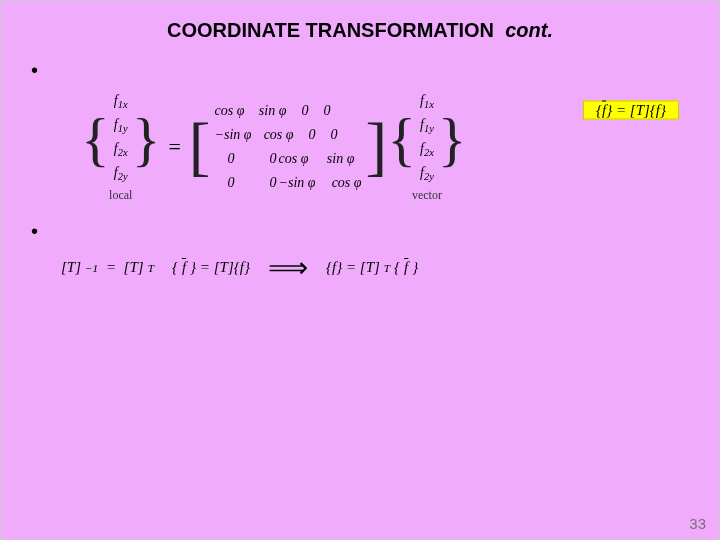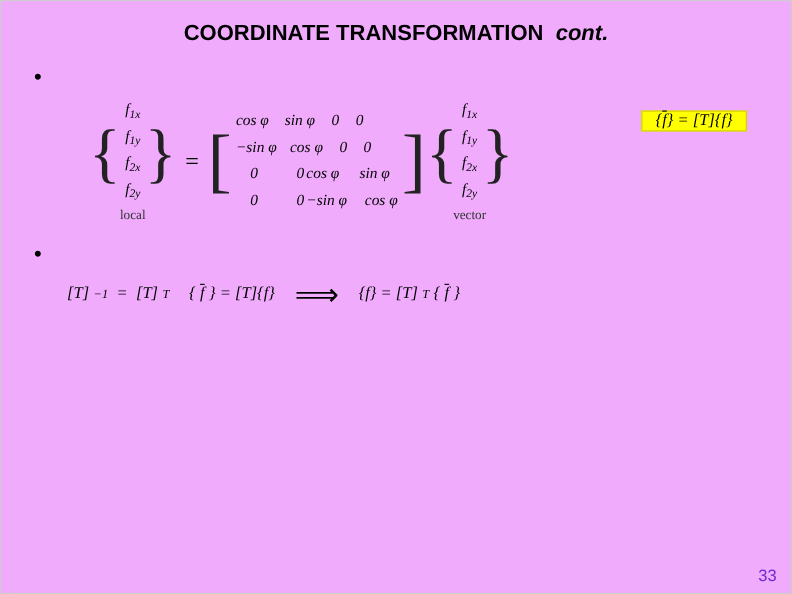--- a/index.html
+++ b/index.html
@@ -160,21 +160,21 @@
       font-size: 28px;
       font-style: normal;
       font-family: Arial, sans-serif;
     }
 
     .page-number {
       position: absolute;
       bottom: 8px;
       right: 14px;
       font-size: 15px;
-      color: #6d28d9;
+      color: #737373;
     }
 
     
     .phi { font-family: 'Times New Roman', serif; font-style: italic; }
 
     .sub { font-size: 0.75em; vertical-align: sub; margin-top: 12px; }
     .sup { font-size: 0.75em; vertical-align: super; }
 
     .local-label, .global-label {
       font-size: 12px;

